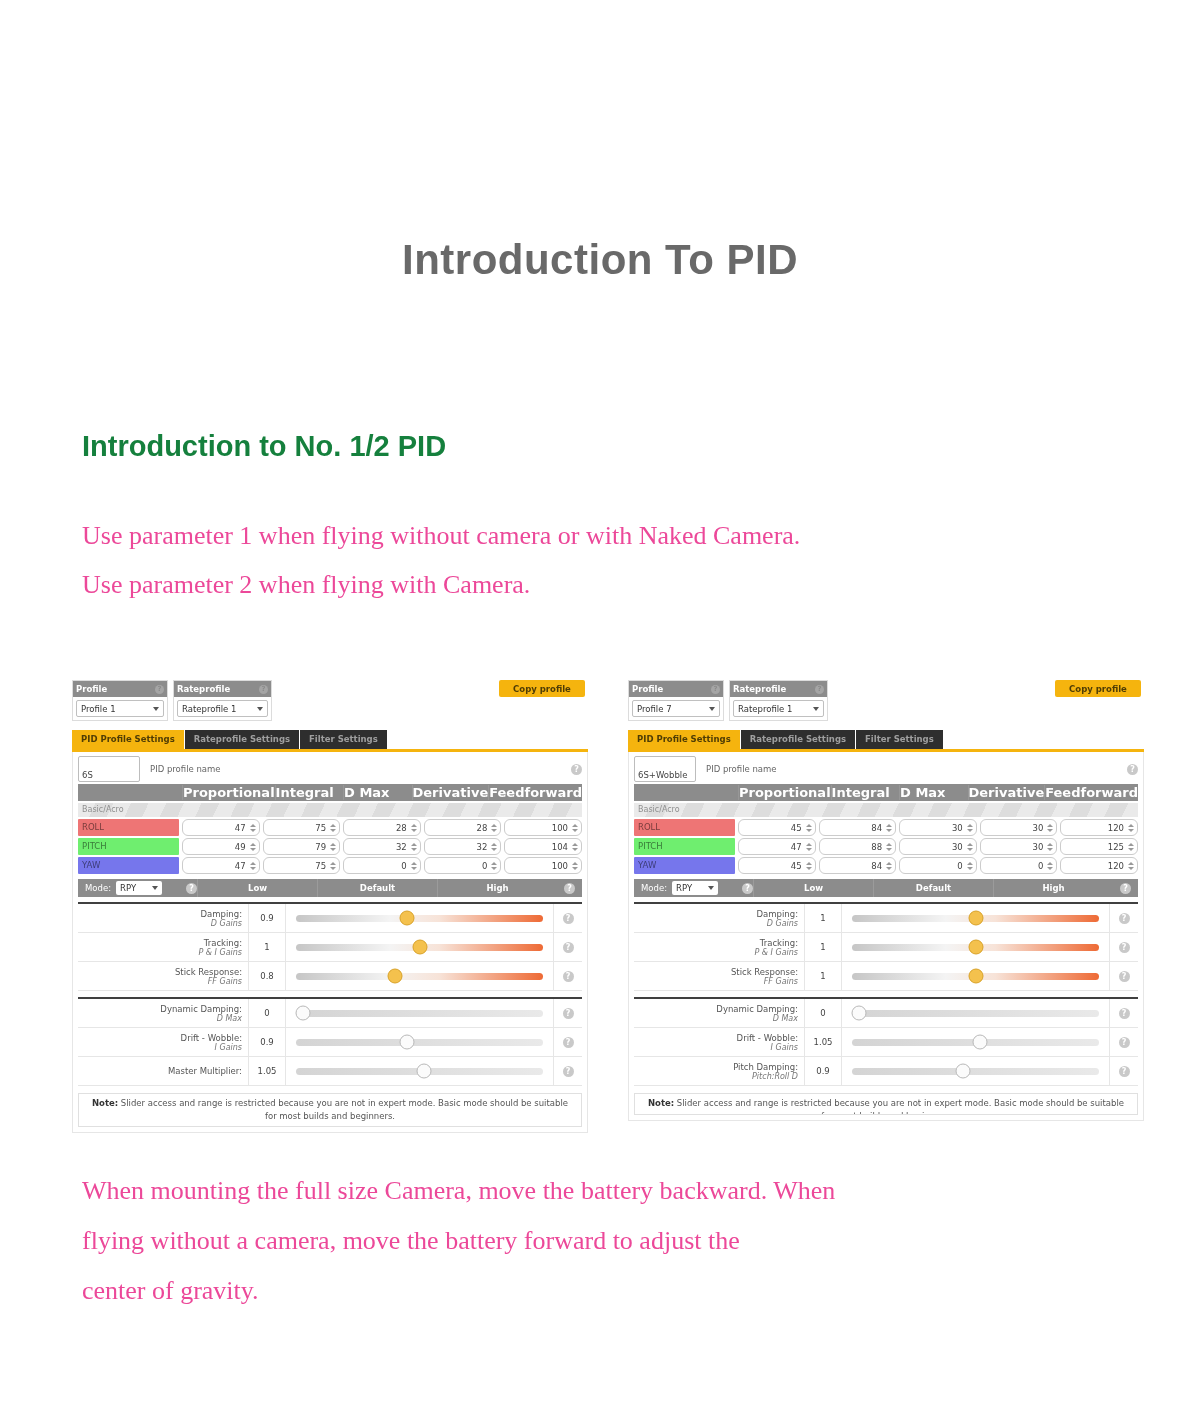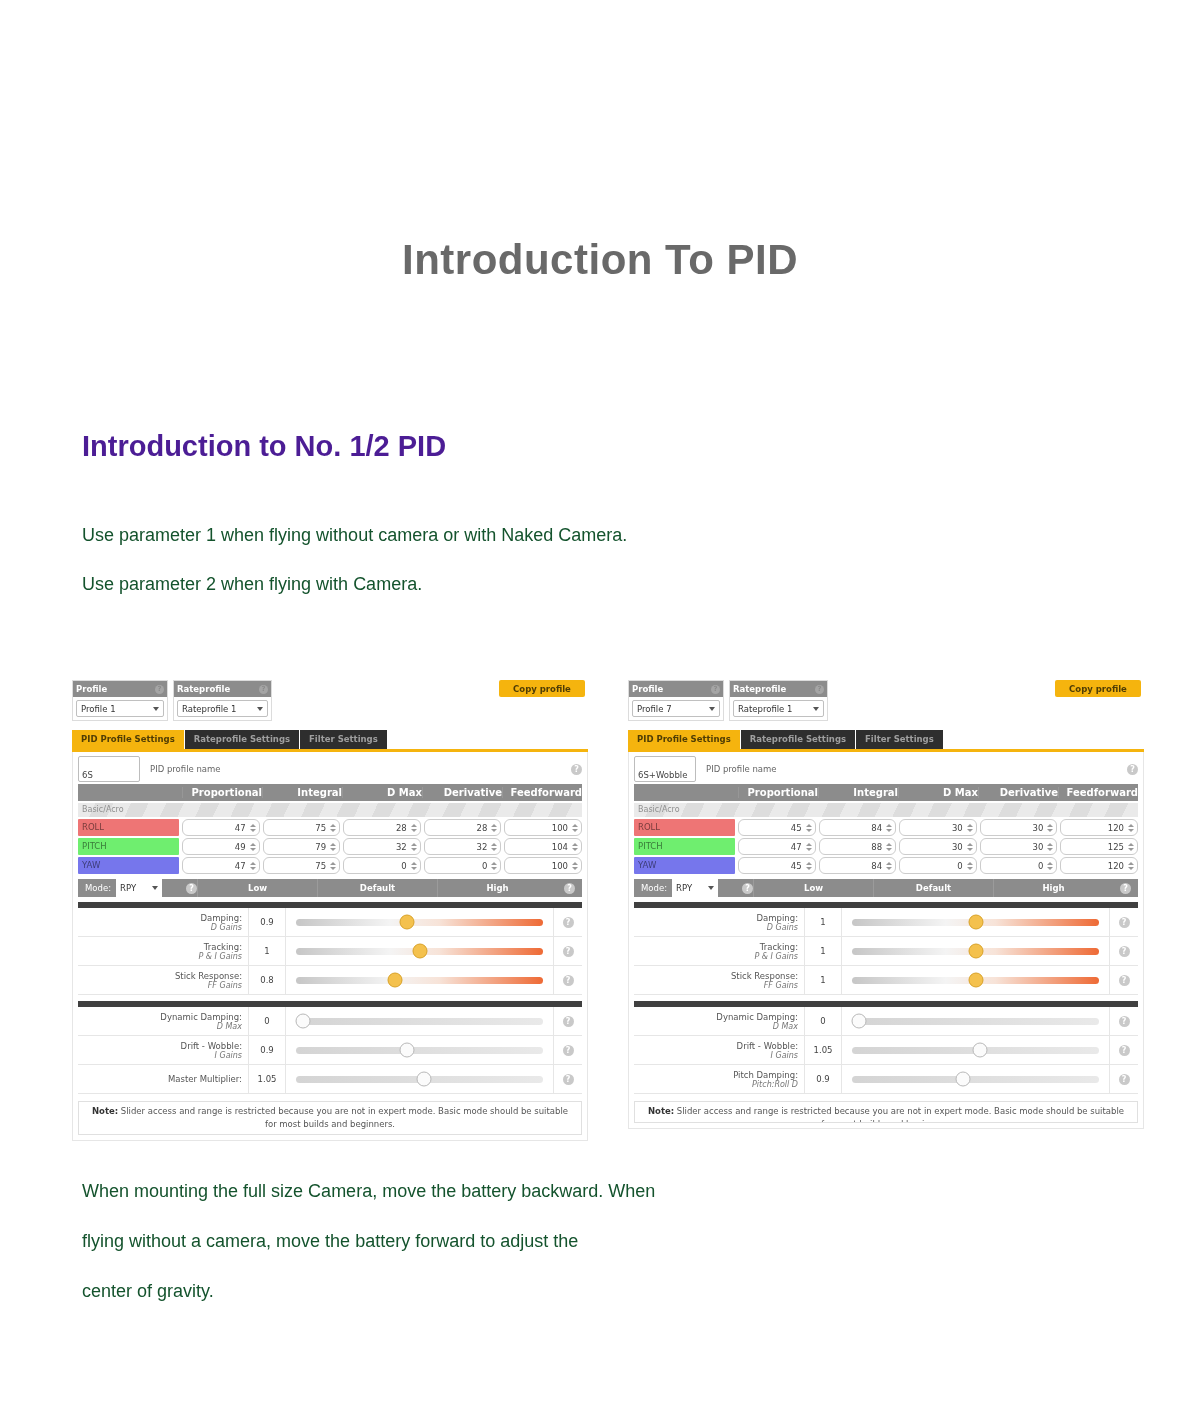--- a/index.html
+++ b/index.html
@@ -1,22 +1,22 @@
 <!DOCTYPE html>
 <html><head>
 <meta charset="utf-8">
 <style>
   html,body{margin:0;padding:0;background:#fff;}
   body{width:1200px;height:1420px;position:relative;font-family:"Liberation Sans",sans-serif;overflow:hidden;}
 
   
   .doc-title{position:absolute;top:236px;left:0;right:0;text-align:center;
     font-size:42px;font-weight:bold;color:#696969;letter-spacing:0.5px;}
-  .doc-h2{position:absolute;top:430px;left:82px;font-size:29px;font-weight:bold;color:#4c1d95;}
-  .doc-p{position:absolute;left:82px;width:1060px;font-size:18px;color:#14532d;}
+  .doc-h2{position:absolute;top:430px;left:82px;font-size:29px;font-weight:bold;color:#15803d;}
+  .doc-p{position:absolute;left:82px;width:1060px;font-size:26px;color:#ec4899;font-family:Liberation Serif, serif;}
   .doc-p .line{display:block;}
   .p-intro{top:511px;line-height:49px;}
   .p-footer{top:1166px;line-height:50px;}
 
   
   .panel{position:absolute;top:678px;width:516px;font-family:"DejaVu Sans","Liberation Sans",sans-serif;}
   .panel *{box-sizing:border-box;}
 
   .profile-row{position:relative;height:44px;}
   .pgroup{position:absolute;top:2px;left:0;width:96px;border:1px solid #dcdcdc;background:#fff;}
@@ -40,43 +40,43 @@
   .name-input{width:62px;height:15px;border:1px solid #bdbdbd;border-radius:2px;font-size:8.5px;color:#444;
     padding:12px 3px;line-height:13px;}
   .name-label{margin-left:10px;font-size:8.5px;color:#666;flex:1;}
 
   .q{width:11px;height:11px;border-radius:50%;background:#c9c9c9;color:#fff;font-size:8px;font-weight:bold;
     text-align:center;line-height:11px;display:inline-block;flex:0 0 auto;}
   .q::after{content:"?";}
   .q.dark{width:9px;height:9px;line-height:9px;background:#a5a5a5;color:#8c8c8c;font-size:7px;}
 
   .thead{display:flex;height:17px;background:#8c8c8c;align-items:center;}
-  .th{flex:1;text-align:right;color:#fff;font-size:10px;font-weight:bold;border-left:1px solid #979797;}
+  .th{flex:1;text-align:left;color:#fff;font-size:13px;font-weight:bold;border-left:1px solid #979797;}
   .th.axis-col{flex:0 0 104px;border-left:none;}
   .tsection{height:14px;margin:2px 0;background:repeating-linear-gradient(115deg,#eaeaea 0 16px,#dddddd 16px 32px);
     font-size:8px;color:#8f8f8f;line-height:14px;padding-left:4px;}
   .trow{display:flex;height:17px;margin:2px 0;gap:3px;}
   .axis-cell{flex:0 0 101px;font-size:8.5px;line-height:17px;padding-left:4px;color:rgba(0,0,0,0.5);border-radius:1px;}
   .ncell{flex:1;background:#fff;border:1px solid #ccc;border-radius:6px;display:flex;align-items:center;
     justify-content:flex-end;padding:0 3px;font-size:8.5px;color:#444;}
   .spin{display:flex;flex-direction:column;gap:2px;margin-left:4px;cursor:pointer;}
   .spin i{display:block;width:0;height:0;border-left:3px solid transparent;border-right:3px solid transparent;}
   .spin .u{border-bottom:3px solid #999;}
   .spin .d{border-top:3px solid #999;}
 
   .mode-bar{display:flex;align-items:center;height:18px;background:#8c8c8c;margin:5px 0;color:#fff;font-size:8.5px;}
   .mode-label{margin-left:7px;}
-  .mode-select{width:46px;height:26px;margin-left:5px;border-radius:2px;background:#fff;color:#333;
+  .mode-select{width:46px;height:14px;margin-left:5px;border-radius:2px;background:#fff;color:#333;
     display:flex;align-items:center;justify-content:space-between;padding:0 4px;font-size:8.5px;cursor:pointer;}
   .mode-q{margin:0 0 0 24px;}
   .mode-col{flex:1;text-align:center;font-weight:bold;height:18px;line-height:18px;border-left:1px solid #9b9b9b;}
   .mode-col:nth-of-type(1){margin-left:10px;}
   .end-q{margin:0 7px;}
 
-  .sliders{border-top:6px solid #404040;}
+  .sliders{border-top:2px solid #404040;}
   .sliders.adv{margin-top:6px;}
   .srow{display:flex;align-items:stretch;height:29px;border-bottom:1px solid #e6e6e6;}
   .s-label{flex:0 0 170px;display:flex;flex-direction:column;justify-content:center;text-align:right;padding-right:6px;}
   .l1{font-size:8.5px;color:#555;}
   .l2{font-size:8px;font-style:italic;color:#777;}
   .s-val{flex:0 0 38px;border-left:1px solid #e6e6e6;border-right:1px solid #e6e6e6;display:flex;
     align-items:center;justify-content:center;font-size:8.5px;color:#444;}
   .s-trackcell{flex:1;position:relative;display:flex;align-items:center;padding:0 10px;border-right:1px solid #e6e6e6;}
   .track{position:relative;width:100%;height:7px;border-radius:4px;
     background:linear-gradient(90deg,#c6c6c6 0%,#f4f4f4 38%,#f7e3d8 58%,#ee6a35 100%);}

